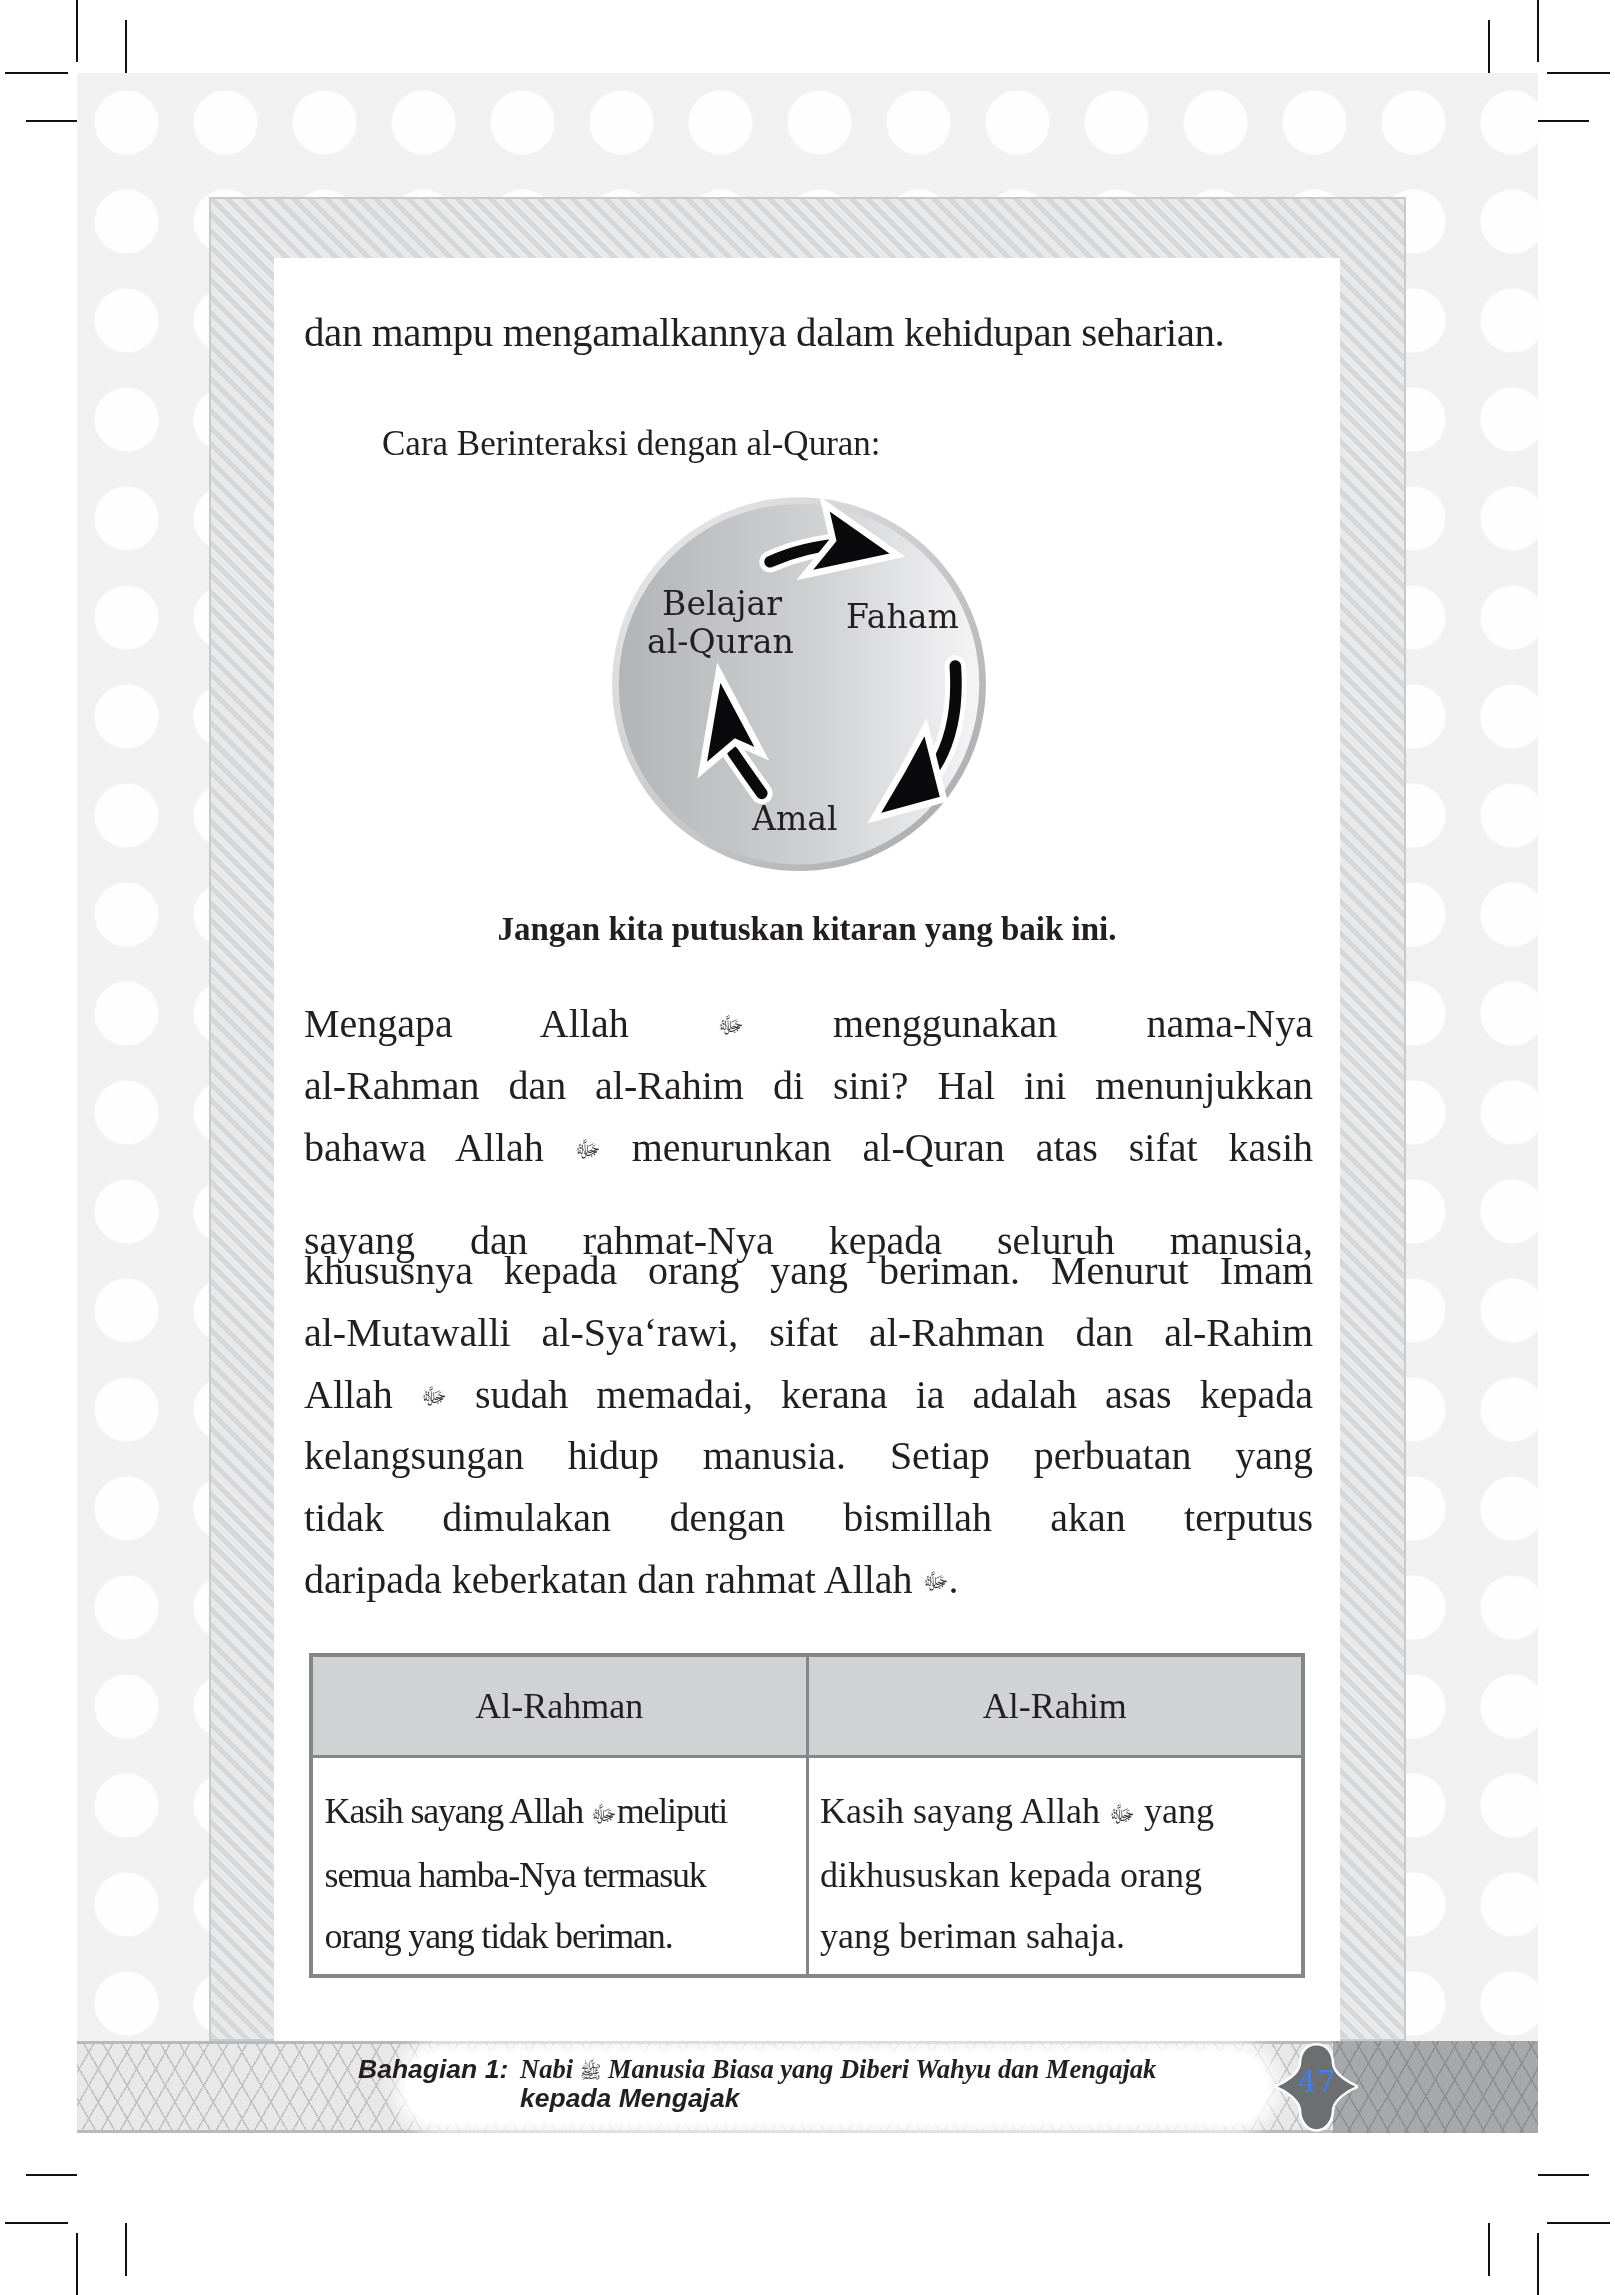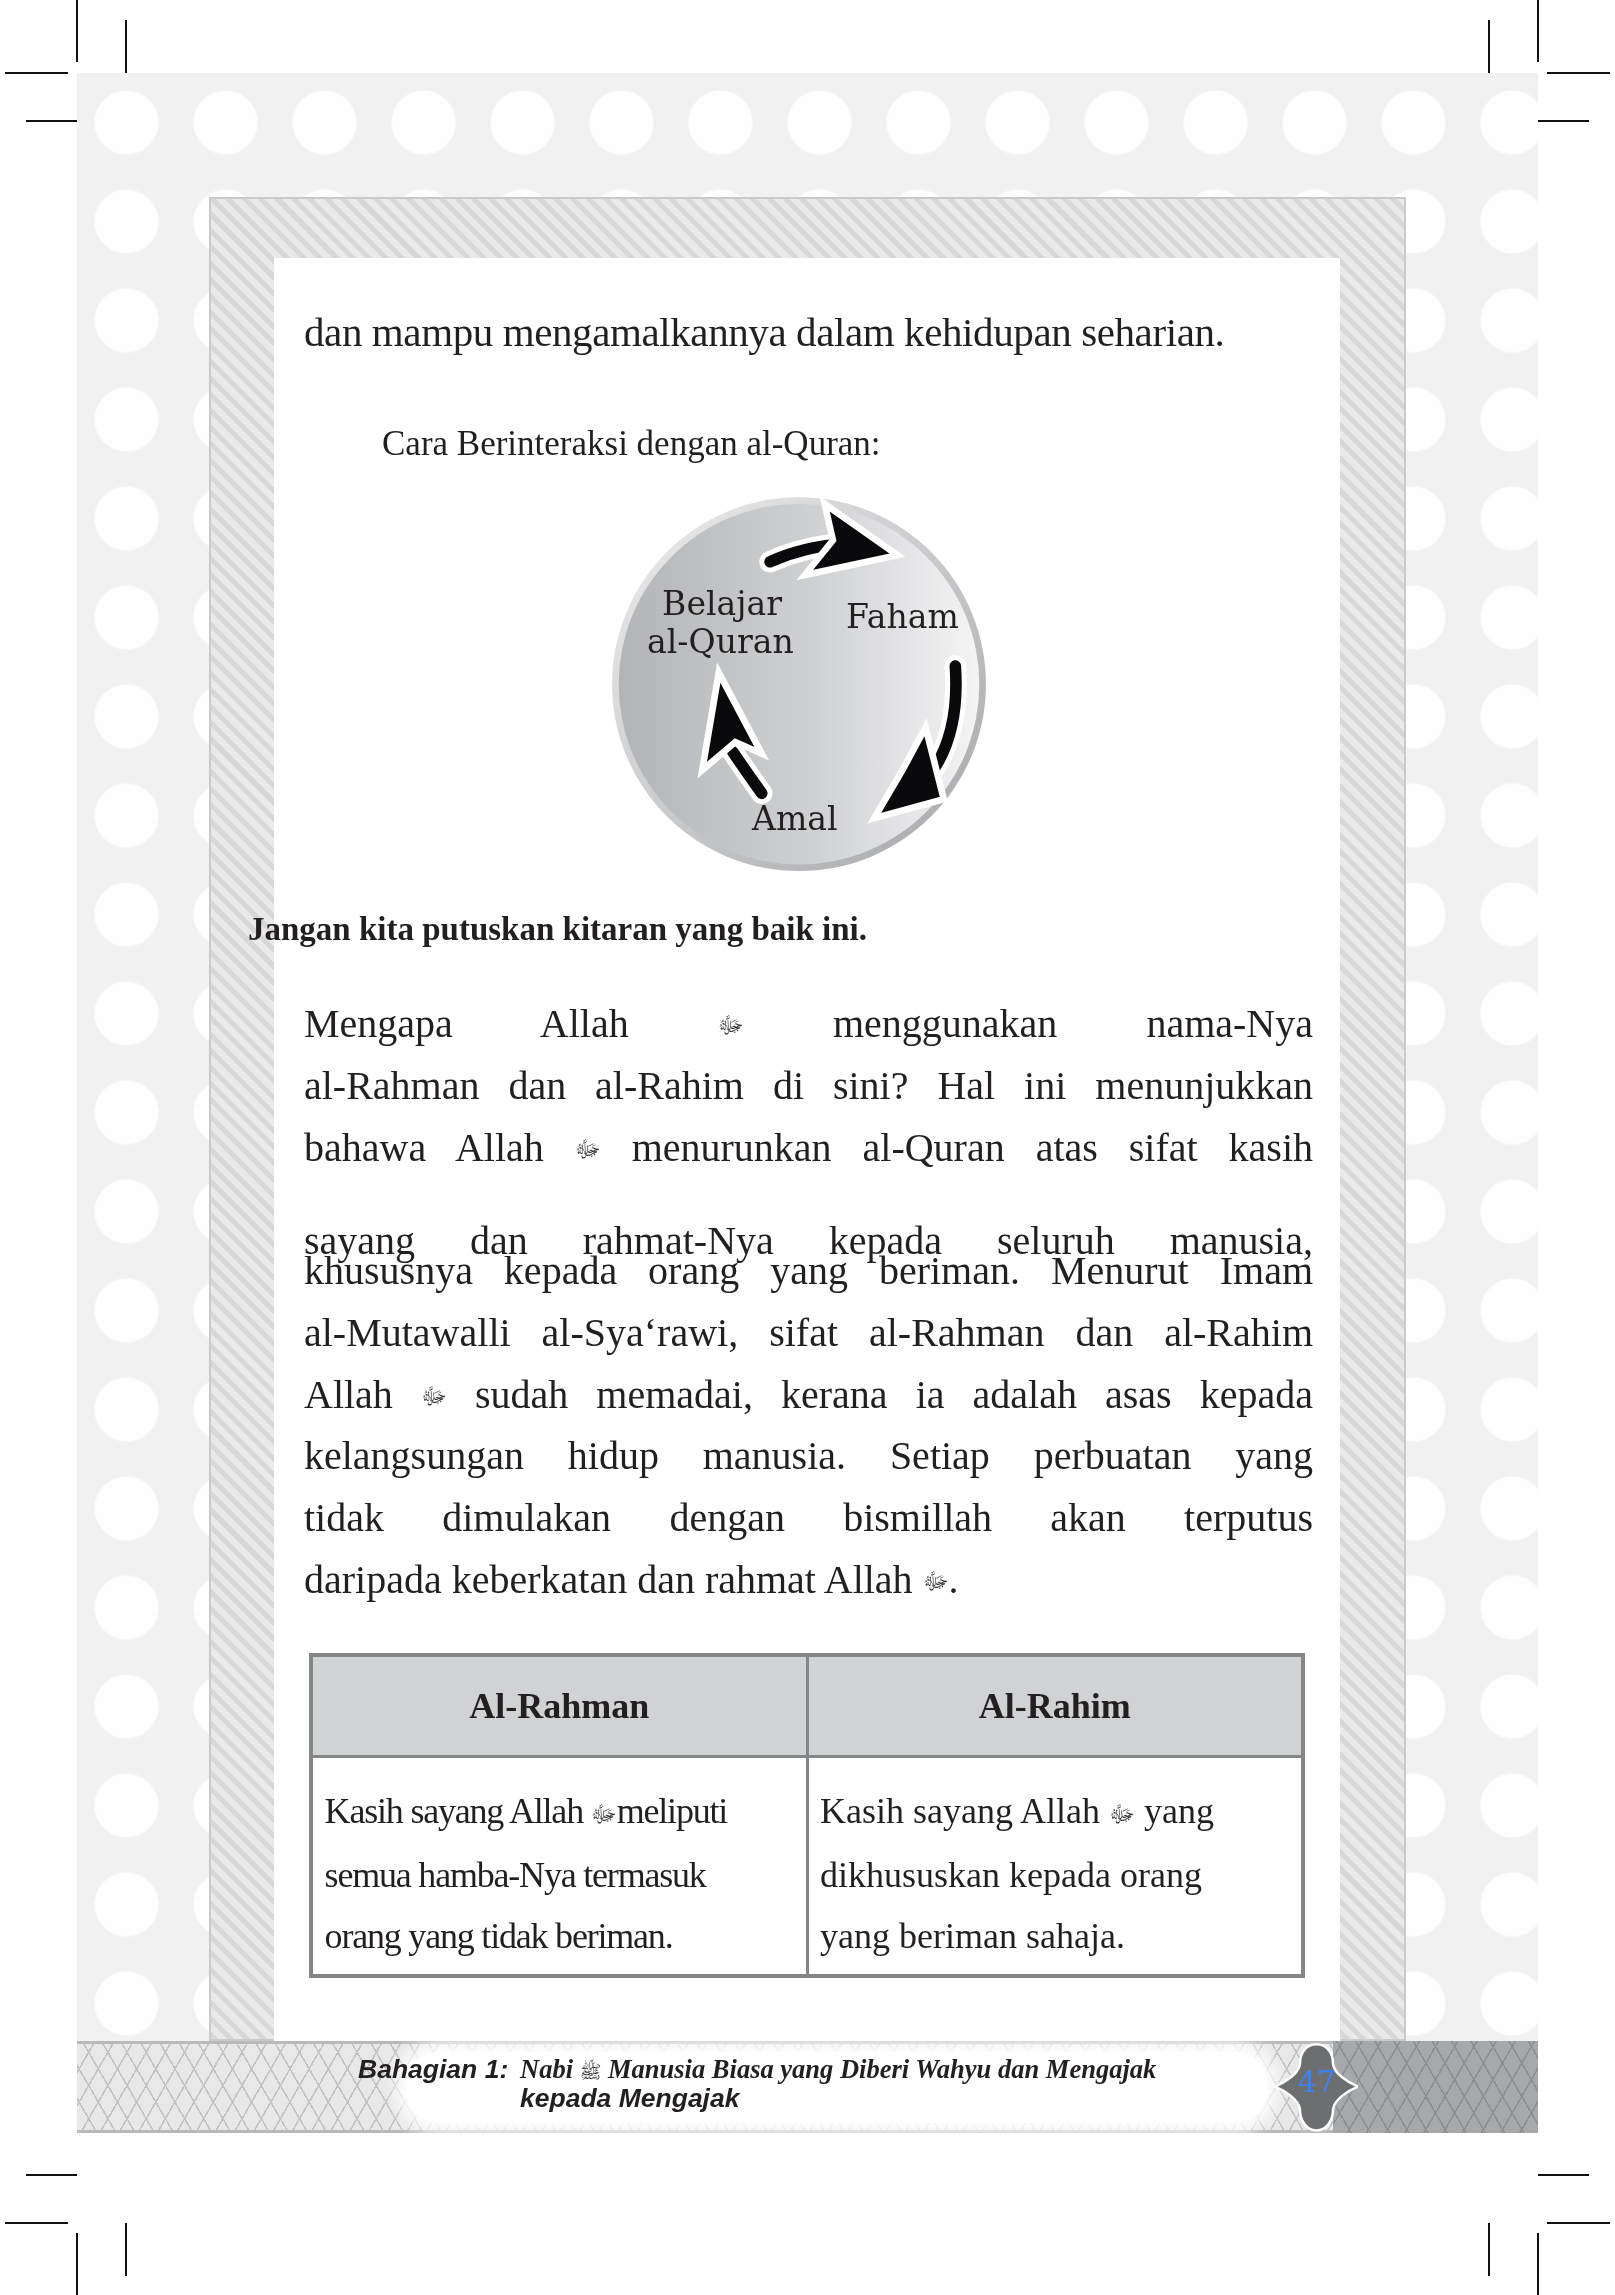--- a/index.html
+++ b/index.html
@@ -13,25 +13,25 @@
   .frame { position:absolute; left:209px; top:197px; width:1197px; height:1844px;
     background:
       repeating-linear-gradient(45deg, #d6d7d9 0 5px, #e9e9ea 5px 11.6px),
       #dedfe0;
     border:2.5px solid #c9cacc; box-sizing:border-box; }
   .frame-inner { position:absolute; left:274px; top:258px; width:1066px; height:1783px; background:#ffffff; }
   .para-line { position:absolute; left:304px; width:1009px; font-family:"Liberation Serif", serif; font-size:40px; color:#231f20; white-space:nowrap; }
   .just { text-align:justify; text-align-last:justify; }
   .arabic-glyph { display:inline-block; font-size:23px; vertical-align:middle; color:#333; }
   .diagram { position:absolute; left:596px; top:489px; width:406px; height:397px; }
-  .caption { position:absolute; left:248px; width:1118px; top:911px; 
+  .caption { position:absolute; left:248px; width:1118px; top:911px; text-align:center;
     font-family:"Liberation Serif", serif; font-weight:bold; font-size:33px; color:#231f20; }
   table.cmp { position:absolute; left:309px; top:1653px; width:996px; height:325px;
     border-collapse:collapse; border:4.1px solid #858688; font-family:"Liberation Serif", serif; }
-  table.cmp th { background:#d1d2d4; height:96px; font-size:36px; font-weight:bold; border:3.3px solid #858688; color:#231f20; }
+  table.cmp th { background:#d1d2d4; height:96px; font-size:36px; font-weight:normal; border:3.3px solid #858688; color:#231f20; }
   table.cmp td { vertical-align:top; padding:23px 10px 0 11.6px; font-size:36px; line-height:61px; border:3.3px solid #858688; color:#231f20; width:50%; }
   .footer { position:absolute; left:77px; top:2041px; width:1461px; height:92px;
     background:
       repeating-linear-gradient(60deg, transparent 0 15px, #c2c3c5 15px 16.6px),
       repeating-linear-gradient(-60deg, transparent 0 15px, #c2c3c5 15px 16.6px),
       #e8e8e9;
     border-top:3.3px solid #b8b9bb; border-bottom:3.3px solid #b8b9bb; box-sizing:border-box; }
   .footer-dark { position:absolute; left:1333px; top:2041px; width:205px; height:92px;
     background:
       repeating-linear-gradient(60deg, transparent 0 15px, #8e8f91 15px 16.6px),

